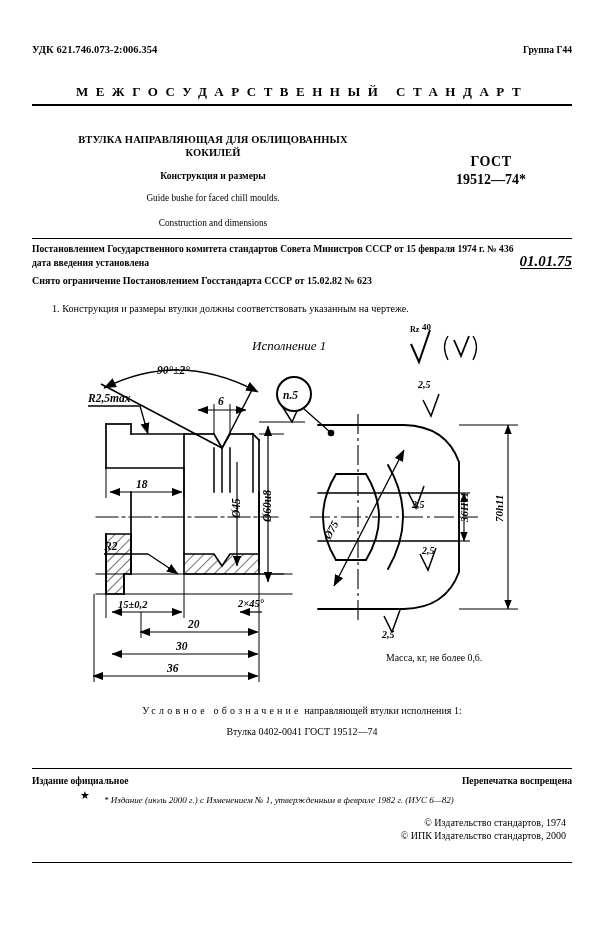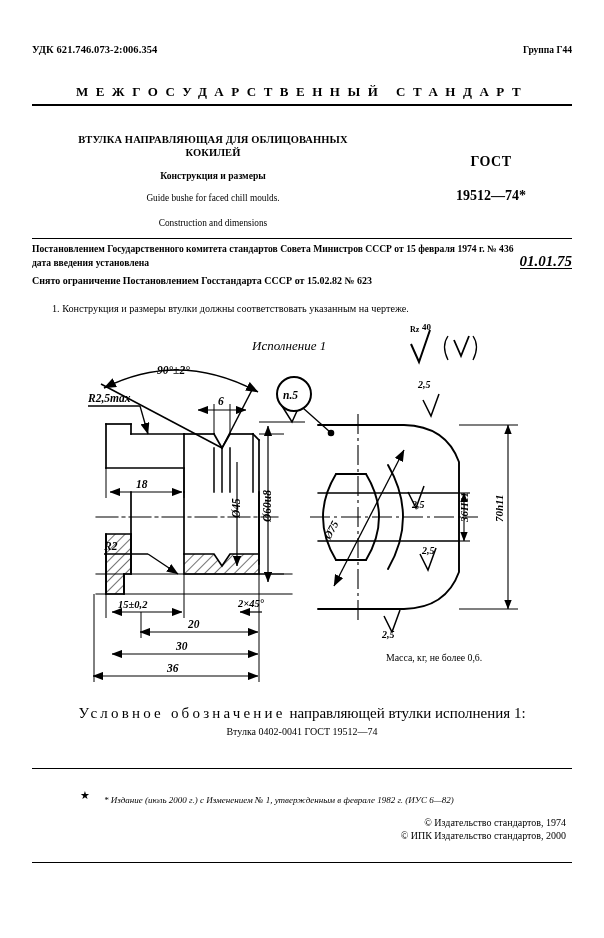--- a/index.html
+++ b/index.html
@@ -22,21 +22,21 @@
   .mgs-rule{border-bottom:2.4px solid #000;}
 
   
   .titleblock{position:absolute;left:32px;right:32px;top:134px;height:90px;}
   .t-left{position:absolute;left:16px;top:0;width:330px;text-align:center;}
   .t-main{font-size:10.5px;font-weight:bold;line-height:12.5px;letter-spacing:.1px;}
   .t-sub{font-size:9.6px;font-weight:bold;margin-top:11px;}
   .t-eng{font-size:9.3px;line-height:11px;margin-top:12px;}
   .t-right{position:absolute;right:6px;top:20px;text-align:center;width:150px;}
   .gost-word{font-size:14px;font-weight:bold;letter-spacing:.5px;}
-  .gost-num{font-size:14px;font-weight:bold;margin-top:18px;}
+  .gost-num{font-size:14px;font-weight:bold;margin-top:2px;}
 
   
   .rule{position:absolute;left:32px;right:32px;border-top:1.6px solid #000;}
   .r1{top:238px;}
   .r2{top:768px;}
   .r3{top:862px;}
 
   .decree{position:absolute;left:32px;right:32px;top:243px;font-size:9.6px;
           font-weight:bold;line-height:12px;}
   .decree .dl2{display:flex;justify-content:space-between;align-items:baseline;}
@@ -44,21 +44,21 @@
   .decree2{position:absolute;left:32px;top:275px;font-size:10px;font-weight:bold;}
   .clause1{position:absolute;left:52px;top:303px;font-size:10.2px;}
 
   
   .dwg{position:absolute;left:0;top:322px;width:604px;height:390px;}
   .dwg svg{display:block;}
 
   
   .mass{position:absolute;left:386px;top:652px;font-size:9.8px;}
   .desig1{position:absolute;left:0;right:0;top:705px;text-align:center;
-          font-size:15px;}
+          font-size:10px;}
   .desig1 .sp{letter-spacing:3.2px;font-weight:normal;}
   .desig2{position:absolute;left:0;right:0;top:726px;text-align:center;
           font-size:10px;}
 
   
   .f-row{position:absolute;left:32px;right:32px;top:775px;
          display:flex;justify-content:space-between;}
   .f-row div{font-size:9.6px;font-weight:bold;}
   .star{position:absolute;left:80px;top:789px;font-size:11px;}
   .fnote{position:absolute;left:104px;top:795px;font-size:9px;font-style:italic;}
@@ -301,20 +301,24 @@
   </svg>
   </div>
 
   <div class="mass">Масса, кг, не более 0,6.</div>
 
   <div class="desig1">
     <span class="sp">Условное обозначение</span><span> направляющей втулки исполнения 1:</span>
   </div>
   <div class="desig2">Втулка 0402-0041 ГОСТ 19512—74</div>
 
+  <div class="f-row">
+    <div>Издание официальное</div>
+    <div>Перепечатка воспрещена</div>
+  </div>
   <div class="star">★</div>
   <div class="fnote">* Издание (июль 2000 г.) с Изменением № 1, утвержденным в феврале 1982 г. (ИУС 6—82)</div>
   <div class="copy">
     <div>© Издательство стандартов, 1974</div>
     <div>© ИПК Издательство стандартов, 2000</div>
   </div>
 
 </div>
 
 </body></html>

